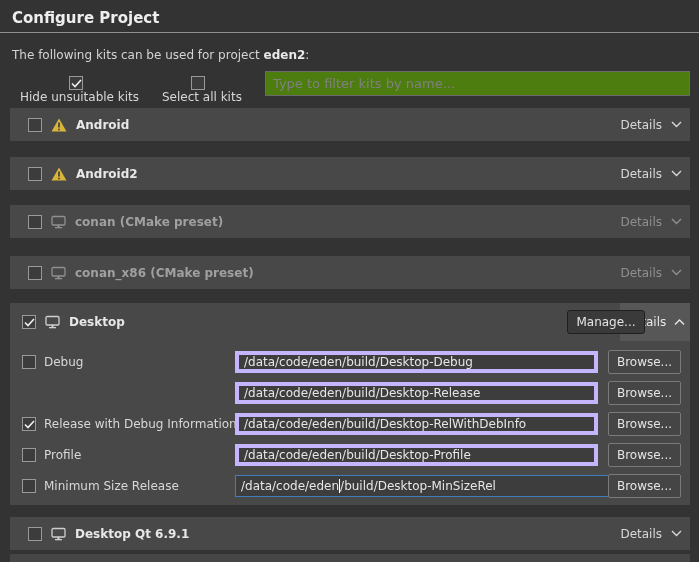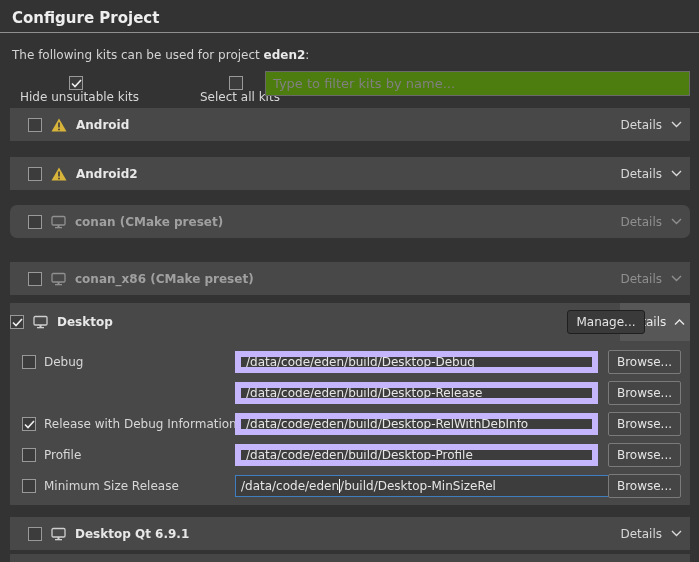--- a/index.html
+++ b/index.html
@@ -21,62 +21,62 @@
   .intro b    { color:#e9e9e9; }
 
   
   .cb { width:14px; height:14px; border:1px solid #999999; background:#3c3c3c; position:relative; flex:0 0 auto; }
   .cb svg { display:none; position:absolute; left:1px; top:2px; }
   .cb.checked svg { display:block; }
   .cb-label { margin-left:7px; }
   .cb-group { display:flex; align-items:center; cursor:default;flex-direction:column; }
 
   .controls-hide   { left:13px;  top:76px; }
-  .controls-select { left:155px; top:76px;margin-left:38px; }
+  .controls-select { left:155px; top:76px; }
 
   .filter-input {
     left:265px; top:71px; width:425px; height:25px;
     background:#4d7c0f; border:1px solid #6a6a6a; color:#e8e8e8;
     font-family:inherit; font-size:13px; padding:0 7px; outline:none;
   }
   .filter-input::placeholder { color:#808080; }
 
   
   .kit-row { left:10px; width:680px; height:33px; background:#484848; display:flex; align-items:center; padding-left:18px; }
   .kit-row .icon { margin-left:9px; display:flex; align-items:center; color:#cfcfcf; }
   .kit-name { margin-left:9px; font-weight:bold; color:#e8e8e8; }
   .kit-row.dim .kit-name { color:#a0a0a0; }
   .kit-row.dim .icon { color:#909090; }
   .details-btn { position:absolute; right:8px; top:0; height:100%; display:flex; align-items:center; gap:9px; color:#d8d8d8; cursor:default; }
   .kit-row.dim .details-btn { color:#8f8f8f; }
 
   .row-android   { top:108px; }
   .row-android2  { top:157px; }
-  .row-conan     { top:205px;border-radius:7px; }
-  .row-conanx86  { top:262px;text-align:right; }
+  .row-conan     { top:205px; }
+  .row-conanx86  { top:256px;text-align:right; }
   .row-qt        { top:517px; }
 
   
   .desktop-panel { left:10px; top:303px; width:680px; height:202px; background:#484848; }
-  .desktop-header { position:absolute; left:0; top:0; width:100%; height:38px; display:flex; align-items:center; padding-left:0; }
+  .desktop-header { position:absolute; left:0; top:0; width:100%; height:38px; display:flex; align-items:center; padding-left:12px; }
   .desktop-details-btn {
     position:absolute; right:0; top:0; width:70px; height:38px; background:#575757;
     display:flex; align-items:center; justify-content:center; gap:8px; color:#e8e8e8; cursor:default;
   }
   .manage-btn {
     position:absolute; left:520px; top:7px; width:78px; height:24px;
     background:#3a3a3a; border:1px solid #1f1f1f; border-radius:3px;
     color:#e4e4e4; font-family:inherit; font-size:12px; cursor:default;margin-left:37px;
   }
   .cfg-row { position:absolute; left:0; width:100%; height:24px; display:flex; align-items:center; padding-left:12px; }
   .cfg-0 { top:47px; } .cfg-1 { top:78px;justify-content:center; } .cfg-2 { top:109px; } .cfg-3 { top:140px; } .cfg-4 { top:171px; }
   .cfg-label { margin-left:8px; color:#d8d8d8; }
   .cfg-input {
     position:absolute; left:225px; top:1px; width:363px; height:22px;
-    background:#3d3d3d; border:6px solid #c4b5fd; color:#e6e6e6;
+    background:#3d3d3d; border:4px solid #c4b5fd; color:#e6e6e6;
     font-family:inherit; font-size:12px; padding:0 5px; outline:none;
   }
   .cfg-input-focused {
     position:absolute; left:225px; top:1px; width:401px; height:22px;
     background:#3d3d3d; border:1px solid #3f7fbf; color:#e6e6e6;
     display:flex; align-items:center; padding:0 5px; white-space:pre;
   }
   .caret { display:inline-block; width:1px; height:14px; background:#ffffff; }
   .browse-btn {
     position:absolute; right:9px; top:0; width:73px; height:24px;

